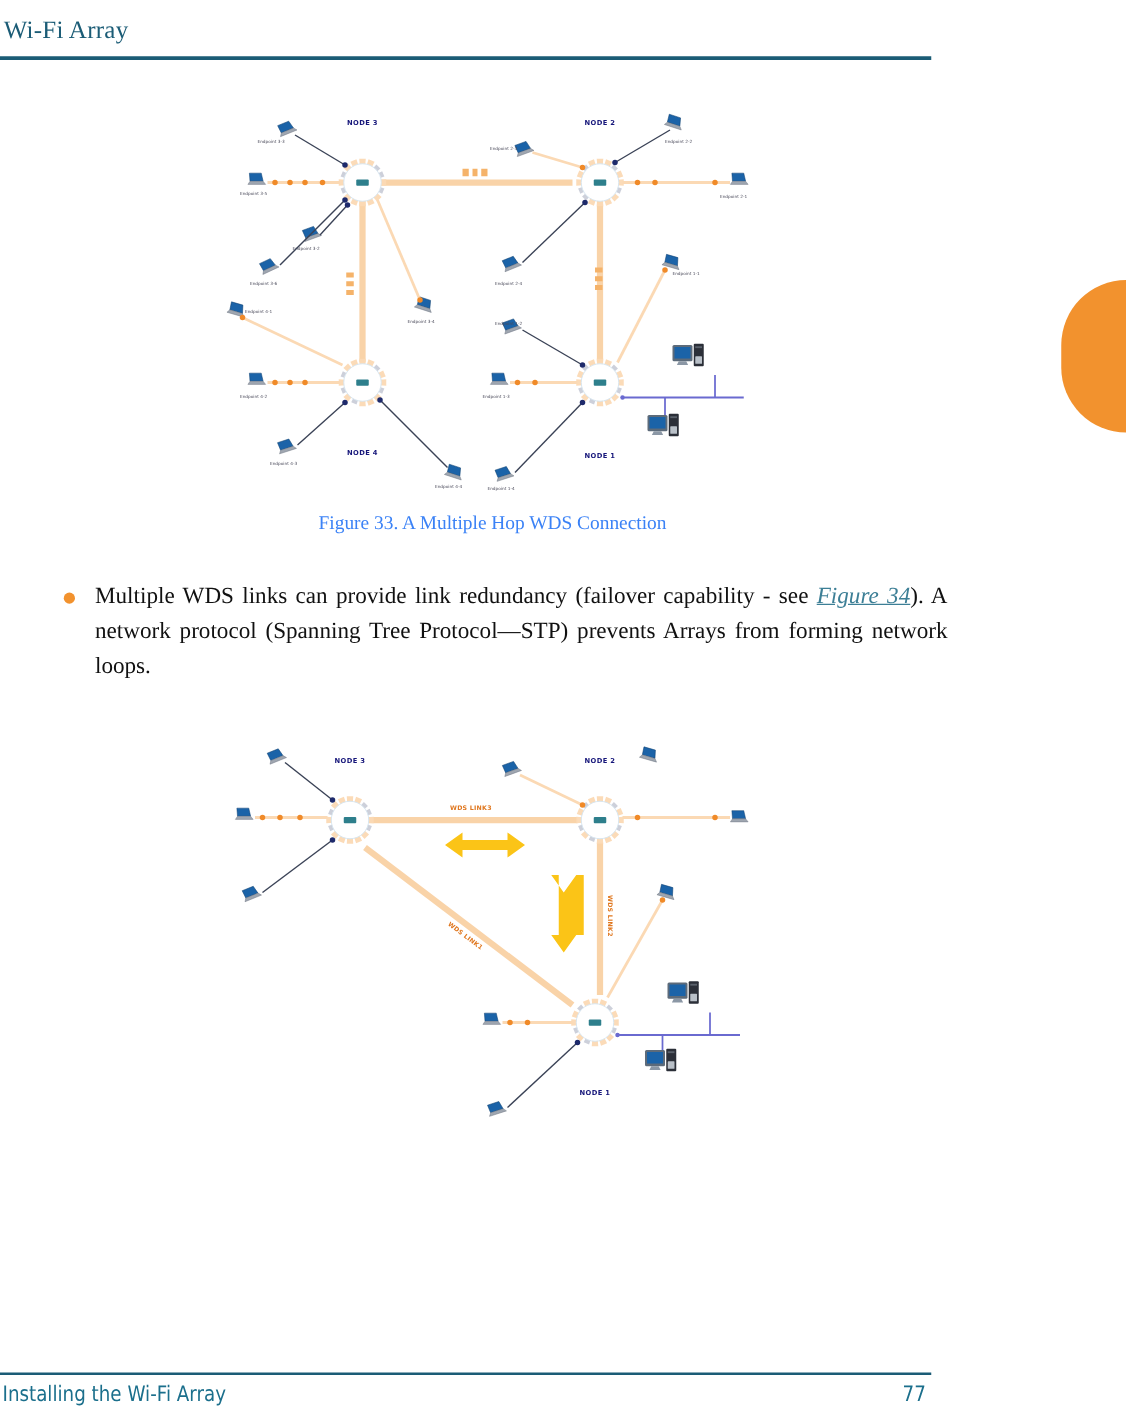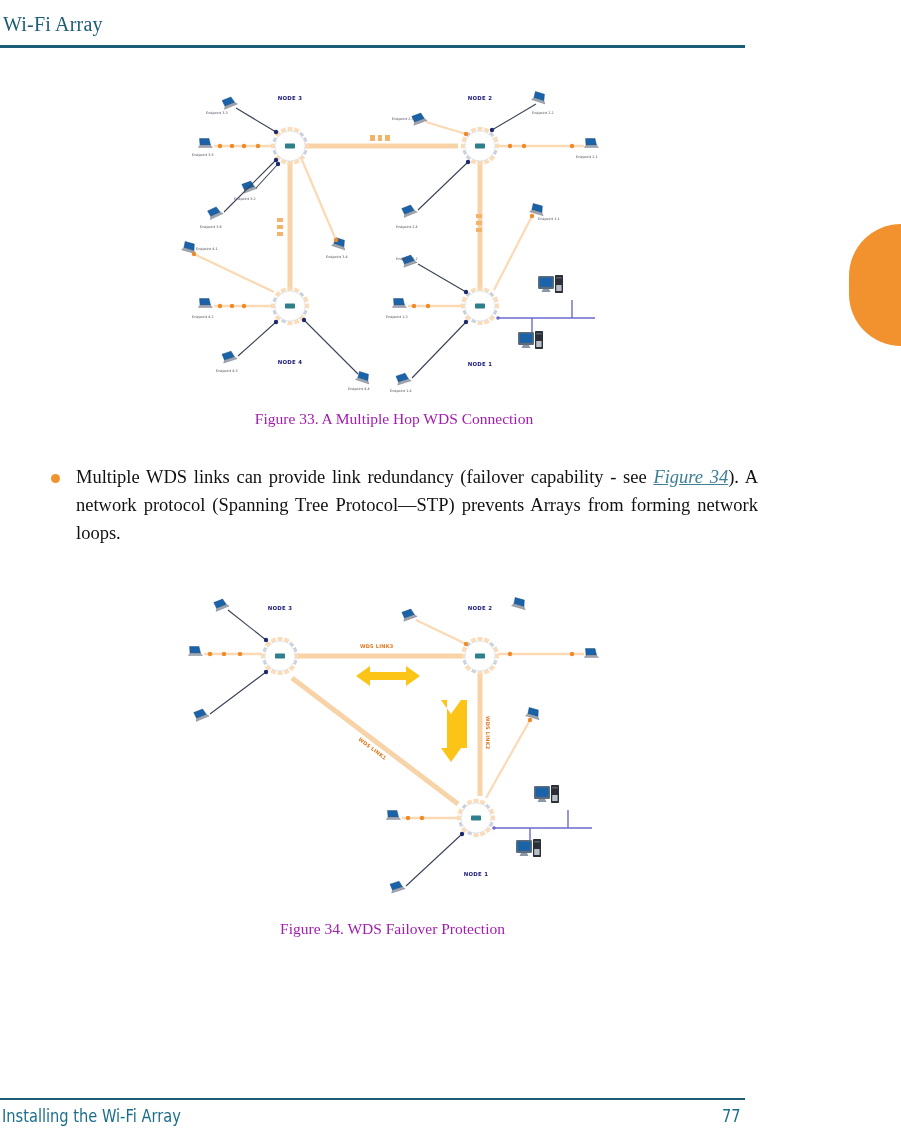--- a/index.html
+++ b/index.html
@@ -95,21 +95,21 @@
   .figure-block {
     position: absolute;
   }
   .figure-image {
     background: #ffffff;
     position: relative;
   }
   .figure-caption {
     font-family: "Liberation Serif", serif;
     font-size: 15.5px;
-    color: #a21caf;
+    color: #3b82f6;
     text-align: center;
     white-space: nowrap;
   }
 
   #figure-33 { left: 180px; top: 78px; }
   #figure-33 .figure-image { width: 428px; height: 322px; }
   #figure-33 .figure-caption { margin-top: 10px; }
 
   #figure-34 { left: 180px; top: 588px; }
   #figure-34 .figure-image { width: 425px; height: 318px; }
@@ -862,20 +862,19 @@
       <g>
         <line x1="314" y1="240" x2="412" y2="240" stroke="#6a6ad0" stroke-width="1.6"></line>
         <line x1="388" y1="222" x2="388" y2="240" stroke="#6a6ad0" stroke-width="1.4"></line>
         <line x1="350" y1="240" x2="350" y2="254" stroke="#6a6ad0" stroke-width="1.4"></line>
         <use href="#desktop34" x="354" y="196"></use>
         <use href="#desktop34" x="336" y="250"></use>
         <circle cx="314" cy="240" r="1.8" fill="#6a6ad0"></circle>
       </g>
     </svg>
   </div>
-  <div class="figure-caption">Figure 34. WDS Failover Protection</div>
 </div>
 
 <div class="page-footer">
   <div class="footer-rule"></div>
   <div class="footer-title">Installing the Wi-Fi Array</div>
   <div class="footer-page-number">77</div>
 </div>
 
 </body></html>

